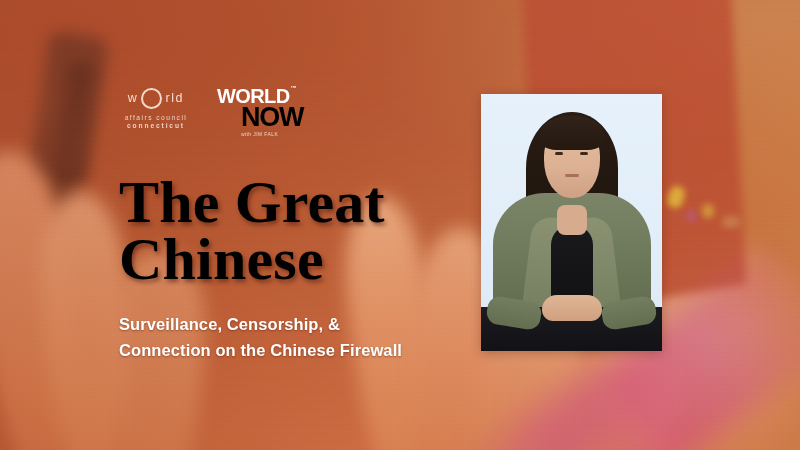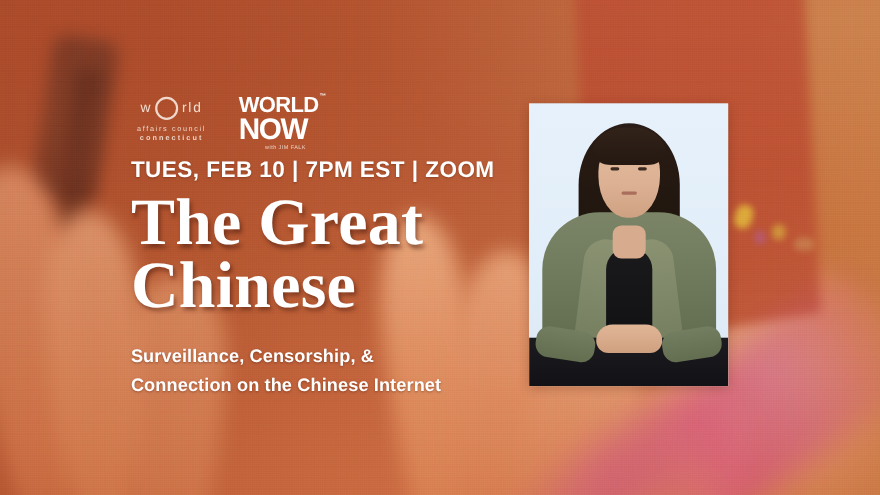--- a/index.html
+++ b/index.html
@@ -188,26 +188,27 @@
     line-height: 0.94;
   }
   #wn-tm {
     position: absolute;
     font-size: 6px;
     top: -1px;
     margin-left: 1px;
     font-weight: 700;
   }
   #wn-now {
-    color: #ffffff;
+    color: #000000;
     font-size: 27px;
     font-weight: 700;
     letter-spacing: -1.2px;
     line-height: 0.9;
     margin-top: -1px;
+    margin-left: 24px;
   }
   #wn-tag {
     color: #f0d9cb;
     font-size: 5px;
     letter-spacing: 0.4px;
     margin-top: 2px;
     margin-left: 24px;
     white-space: nowrap;
     opacity: .95;
   }
@@ -219,21 +220,21 @@
     font-size: 20.5px;
     font-weight: 700;
     letter-spacing: 0.4px;
     white-space: nowrap;
     text-shadow: 0 1px 2px rgba(90,35,18,0.45);
   }
 
   #title {
     position: absolute;
     left: 119px; top: 174px;
-    color: #ffffff;
+    color: #000000;
     font-family: "Liberation Serif", "DejaVu Serif", serif;
     font-weight: 700;
     font-size: 60px;
     line-height: 0.95;
     letter-spacing: 0.2px;
     text-shadow: 2px 3px 4px rgba(72,26,12,0.55);
   }
   #title .tline { display: block; }
 
   #subtitle {
@@ -418,30 +419,29 @@
       <div id="wn-logo">
         <div id="wn-world">
           <span>WORLD</span><span id="wn-tm">™</span>
         </div>
         <div id="wn-now">NOW</div>
         <div id="wn-tag">with JIM FALK</div>
       </div>
 
     </div>
 
-    <div id="event-line">TUES, FEB 10 | 7PM EST | ZOOM</div>
 
     <div id="title">
       <span class="tline">The Great</span>
       <span class="tline">Chinese</span>
     </div>
 
     <div id="subtitle">
       <span class="sline">Surveillance, Censorship, &amp;</span>
-      <span class="sline">Connection on the Chinese Internet</span>
+      <span class="sline">Connection on the Chinese Firewall</span>
     </div>
 
     <div id="photo">
       <div id="ph-bg"></div>
       <div id="ph-hair"></div>
       <div id="ph-torso"></div>
       <div class="ph-lapel" id="ph-lapel-l"></div>
       <div class="ph-lapel" id="ph-lapel-r"></div>
       <div id="ph-inner"></div>
       <div id="ph-neck"></div>

